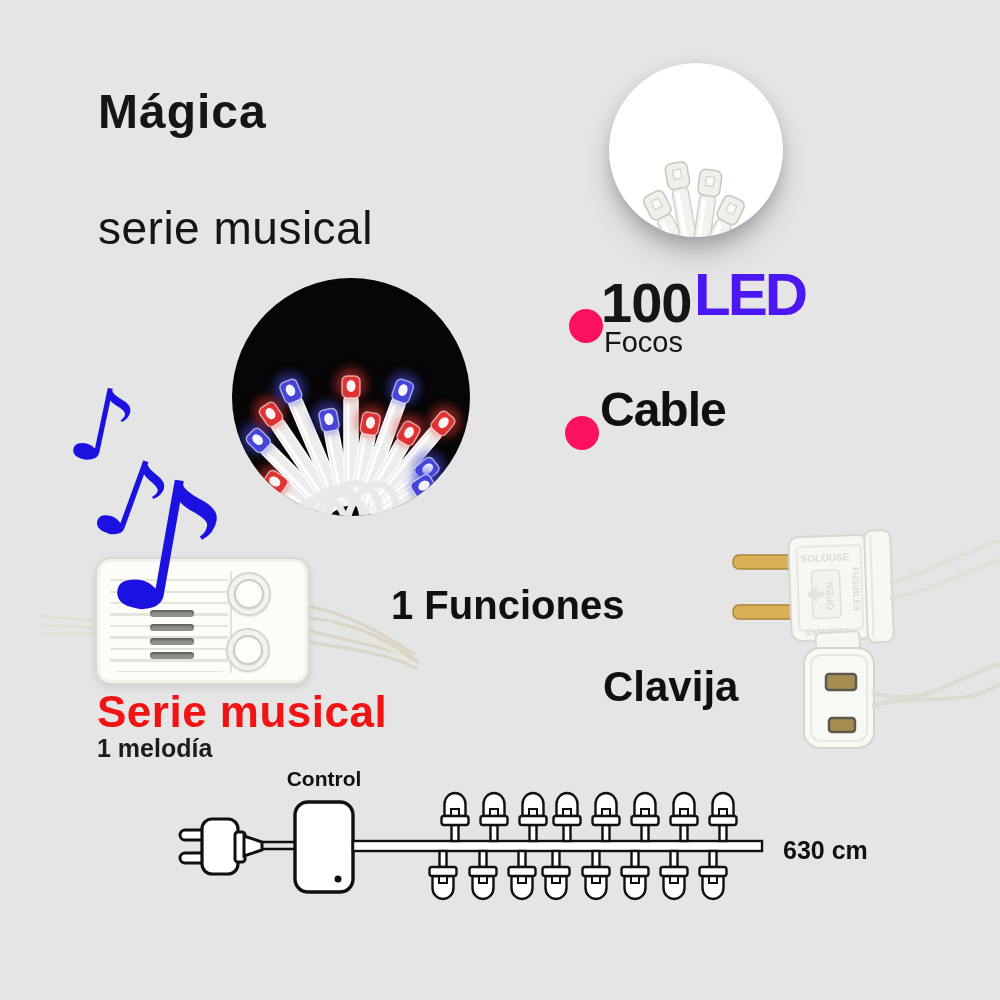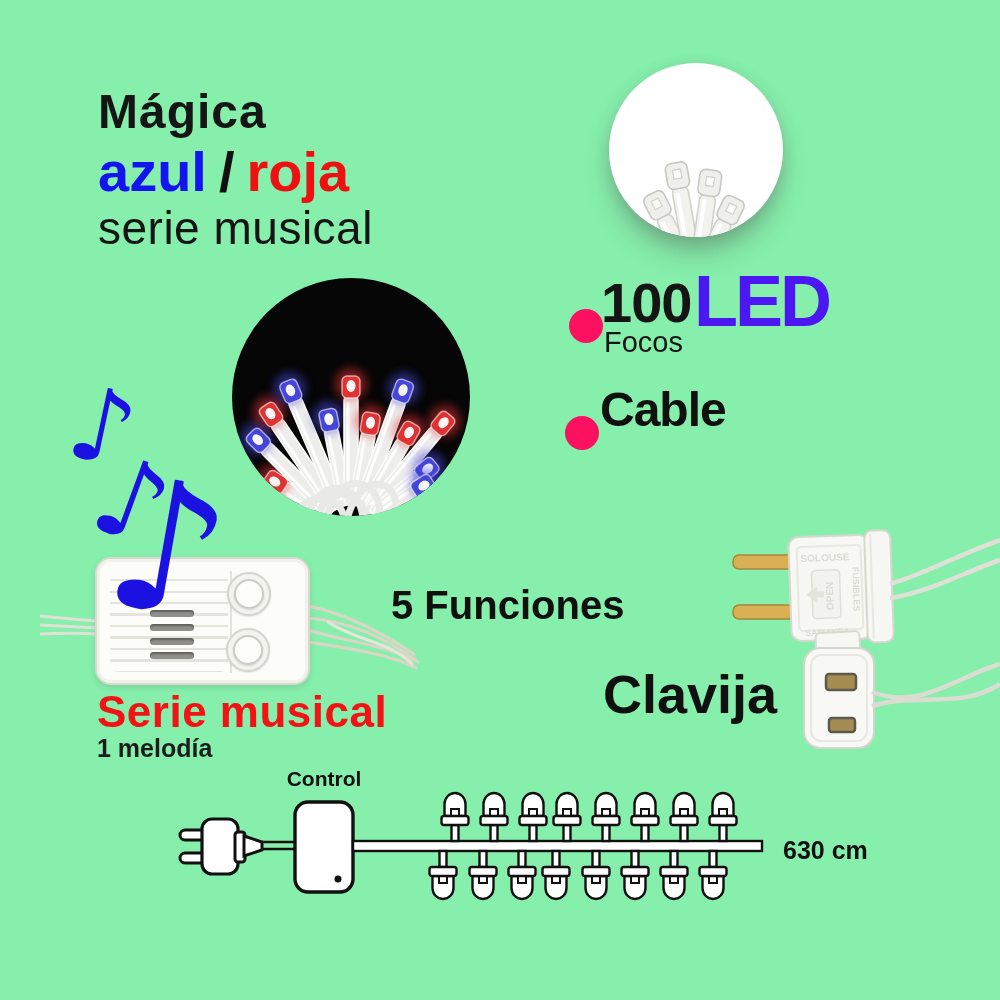--- a/index.html
+++ b/index.html
@@ -1,36 +1,36 @@
 <!DOCTYPE html>
 <html style="--accent-blue: #1414ee; --accent-red: #ee1111; --led-violet: #4c17f2; --bullet-pink: #fb1160; --note-blue: #1b11e0; --serie-red: #f21414; --led-red: #df3333; --led-blue: #4545d9;"><head>
 <meta charset="utf-8">
 <style>
   *{margin:0;padding:0;box-sizing:border-box}
   html,body{background:#fff}
-  #canvas{position:relative;width:1000px;height:1000px;background:#86efac;overflow:hidden;
+  #canvas{position:relative;width:1000px;height:1000px;background:#e5e5e5;overflow:hidden;
           font-family:"Liberation Sans",sans-serif;color:#151515}
   .abs{position:absolute}
   .nosel{user-select:none}
 
   
   #title-line1{left:98px;top:84px;font-size:48px;font-weight:600;letter-spacing:1px}
   #title-line2{left:98px;top:139px;font-size:56px;font-weight:800;letter-spacing:0}
   #title-line2 .w-blue{color:var(--accent-blue)}
   #title-line2 .w-sep{color:#101010;margin:0 12px}
   #title-line2 .w-red{color:var(--accent-red)}
   #title-line3{left:98px;top:201px;font-size:46px;font-weight:500;letter-spacing:0.5px}
 
   
   .bullet{width:34px;height:34px;border-radius:50%;background:var(--bullet-pink)}
   #bullet-led{left:569px;top:309px}
   #bullet-cable{left:565px;top:416px}
   #feat-number{left:601px;top:270px;font-size:56px;font-weight:800;letter-spacing:-1px}
   #feat-unit{left:604px;top:326px;font-size:29px;font-weight:400}
-  #feat-led{left:694px;top:260px;font-size:72px;font-weight:800;letter-spacing:-3px;color:var(--led-violet)}
+  #feat-led{left:694px;top:260px;font-size:60px;font-weight:800;letter-spacing:-3px;color:var(--led-violet)}
   #feat-cable{left:600px;top:382px;font-size:48px;font-weight:800;letter-spacing:-1px;color:#101010}
   #feat-cable-sub{left:607px;top:454px;font-size:33px;font-weight:700;color:#101010}
 
   
   #photo-cluster{left:609px;top:63px;width:174px;height:174px;border-radius:50%;background:#fff;
                  box-shadow:0 18px 28px -4px rgba(70,70,70,.35),0 4px 14px rgba(120,120,120,.25);overflow:hidden}
   #photo-detail{left:232px;top:278px;width:238px;height:238px;border-radius:50%;background:#060606;overflow:hidden}
 
   
   .note{color:var(--note-blue);font-family:"DejaVu Sans",sans-serif;line-height:1;font-weight:400}
@@ -48,35 +48,32 @@
   #ctrl-groove{position:absolute;left:133px;top:12px;width:2px;height:102px;background:#e3e3dc}
   .ctrl-btn-ring{position:absolute;width:44px;height:44px;border-radius:50%;background:#f4f4ef;
                  border:2px solid #d5d5ce;box-shadow:0 1px 2px rgba(0,0,0,.10)}
   .ctrl-btn{position:absolute;left:5px;top:5px;width:30px;height:30px;border-radius:50%;background:#fdfdfa;
             border:2px solid #ccccc5;box-shadow:0 1px 2px rgba(0,0,0,.12)}
 
   
   #serie-title{left:97px;top:687px;font-size:44px;font-weight:800;color:var(--serie-red);letter-spacing:0.5px}
   #serie-sub{left:97px;top:734px;width:276px;text-align:left;font-size:25px;font-weight:700;color:#1c1c1c}
   #functions-label{left:391px;top:583px;font-size:40px;font-weight:700;color:#101010}
-  #clavija-title{left:603px;top:663px;font-size:54px;font-weight:800;color:#101010}
+  #clavija-title{left:603px;top:663px;font-size:42px;font-weight:800;color:#101010}
   #clavija-sub{left:603px;top:704px;font-size:21px;font-weight:700;color:#101010}
 
   svg{display:block}
   svg text{font-family:"Liberation Sans",sans-serif}
 </style>
 </head>
 <body>
 
 <div id="canvas" class="nosel">
 
   <div class="abs" id="title-line1">Mágica</div>
-  <div class="abs" id="title-line2">
-    <span class="w-blue">azul</span><span class="w-sep">/</span><span class="w-red">roja</span>
-  </div>
   <div class="abs" id="title-line3">serie musical</div>
 
   <div class="abs" id="photo-cluster">
     <svg id="cluster-svg" width="174" height="174" viewBox="0 0 174 174">
       <g id="cluster-bulbs">
           <g transform="rotate(-27 87 218)">
             <rect x="79" y="144" width="16" height="52" rx="7" fill="#f2f2ef" stroke="#d2d2cb" stroke-width="1.6"></rect>
             <line x1="84" y1="150" x2="84" y2="190" stroke="#ffffff" stroke-width="4"></line>
             <rect x="76" y="120" width="22" height="26" rx="6" fill="#efefeb" stroke="#c8c8c1" stroke-width="1.6"></rect>
             <rect x="83" y="127" width="8" height="9" fill="#fbfbf9" stroke="#d3d3cc" stroke-width="1.2"></rect>
@@ -245,21 +242,21 @@
     <div class="ctrl-btn-ring" style="left:130px;top:13px">
         <div class="ctrl-btn"></div>
       </div>
     <div class="ctrl-btn-ring" style="left:129px;top:69px">
         <div class="ctrl-btn"></div>
       </div>
   </div>
 
   <div class="abs" id="serie-title">Serie musical</div>
   <div class="abs" id="serie-sub">1 melodía</div>
-  <div class="abs" id="functions-label">5 Funciones</div>
+  <div class="abs" id="functions-label">1 Funciones</div>
   <div class="abs" id="clavija-title">Clavija</div>
 
   <svg class="abs" style="left:720px;top:518px" width="280" height="135" viewBox="0 0 280 135">
     <g>
       <rect x="13" y="37" width="64" height="14" rx="6" fill="#d9b054" stroke="#a9853c" stroke-width="1.5"></rect>
       <rect x="13" y="87" width="64" height="14" rx="6" fill="#d9b054" stroke="#a9853c" stroke-width="1.5"></rect>
     </g>
     <g transform="rotate(-2 110 70)">
       <rect x="70" y="18" width="80" height="104" rx="10" fill="#f7f7f3" stroke="#d7d7cf" stroke-width="2"></rect>
       <rect x="78" y="28" width="64" height="84" rx="4" fill="none" stroke="#e8e8e0" stroke-width="2"></rect>

